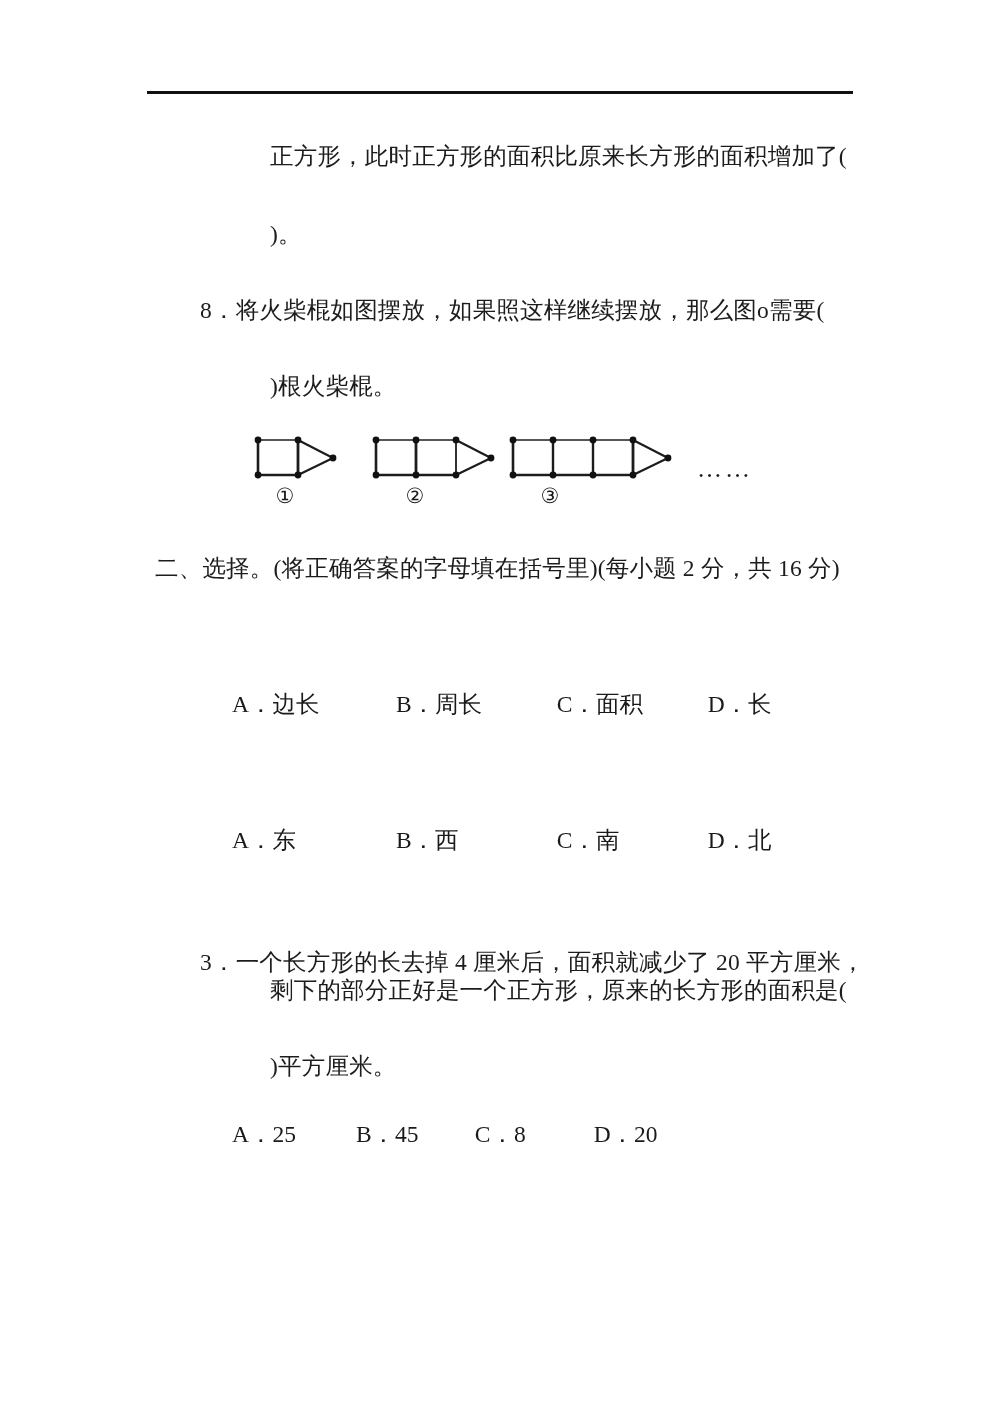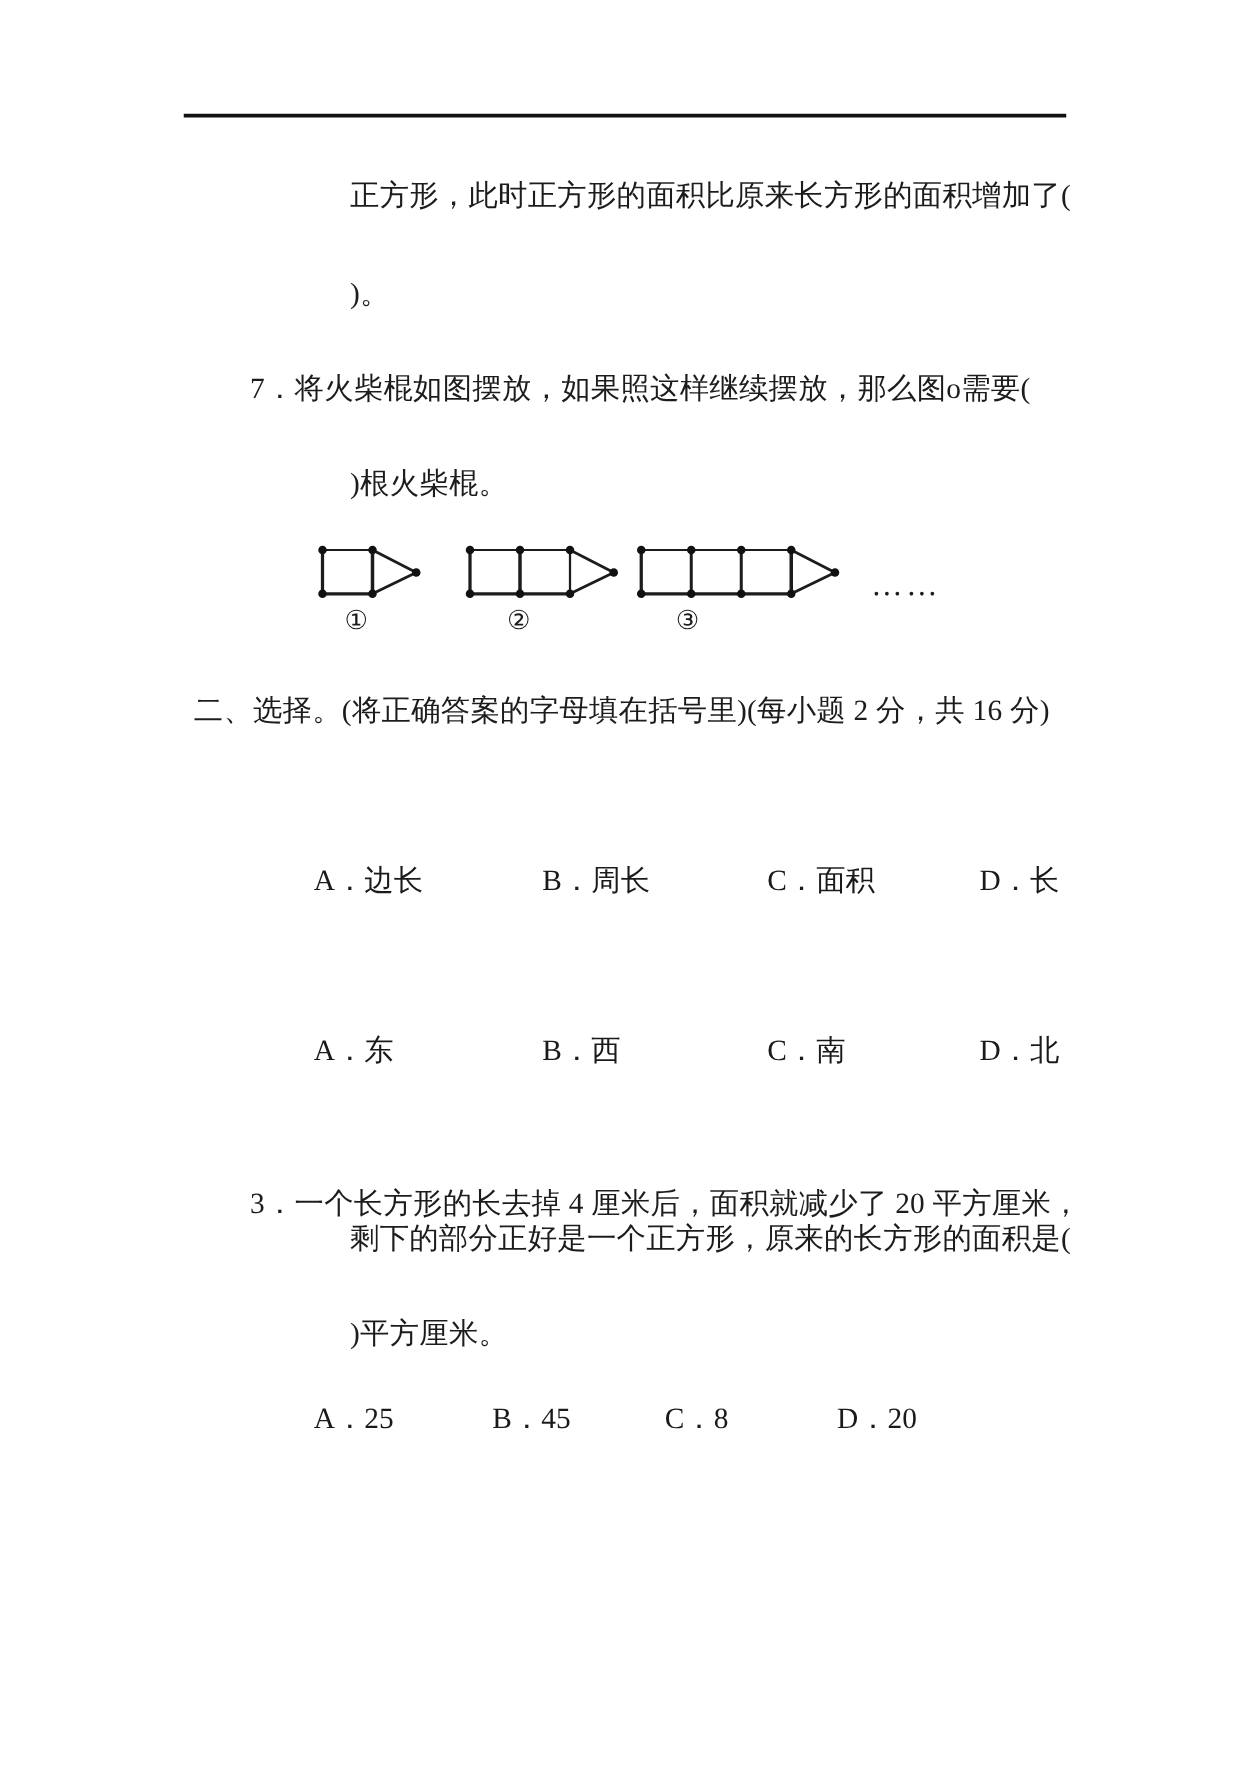--- a/index.html
+++ b/index.html
@@ -34,37 +34,36 @@
 
   .line {
     position: absolute;
     white-space: nowrap;
     font-size: 23.5px;
     letter-spacing: 0.2px;
     color: #1c1c1c;
   }
 
   
-  .ind-cont   { left: 270px; margin-left: 10px; }   
+  .ind-cont   { left: 270px; }   
   .ind-num    { left: 200px; }   
   .ind-sec    { left: 155px; }   
 
   .sec-head {
     font-size: 23.5px;
   }
 
   .opts {
     position: absolute;
     left: 232px;
     white-space: nowrap;
     font-size: 23.5px;
   }
   .opt {
     display: inline-block;
-    margin-left: 19px;
   }
 
   .figure-band {
     position: absolute;
     left: 0;
     top: 425px;
     width: 1000px;
     height: 100px;
   }
 
@@ -92,21 +91,21 @@
 <body>
 
 <div class="page">
 
   <div class="header-rule"></div>
 
   <div class="line ind-cont" style="top:140px;">正方形，此时正方形的面积比原来长方形的面积增加了(</div>
 
   <div class="line ind-cont" style="top:218px;">)。</div>
 
-  <div class="line ind-num" style="top:294px;">7．将火柴棍如图摆放，如果照这样继续摆放，那么图o需要(</div>
+  <div class="line ind-num" style="top:294px;">8．将火柴棍如图摆放，如果照这样继续摆放，那么图o需要(</div>
 
   <div class="line ind-cont" style="top:370px;">)根火柴棍。</div>
 
   <div class="figure-band">
 
     <svg width="100" height="60" viewBox="0 0 100 60" style="position:absolute; left:250px; top:7px;">
       <g stroke="#1c1c1c" fill="none">
         <line x1="8" y1="8" x2="48" y2="8" stroke-width="1.6"></line>
         <line x1="8" y1="43" x2="48" y2="43" stroke-width="2.6"></line>
         <line x1="8" y1="8" x2="8" y2="43" stroke-width="2.6"></line>

